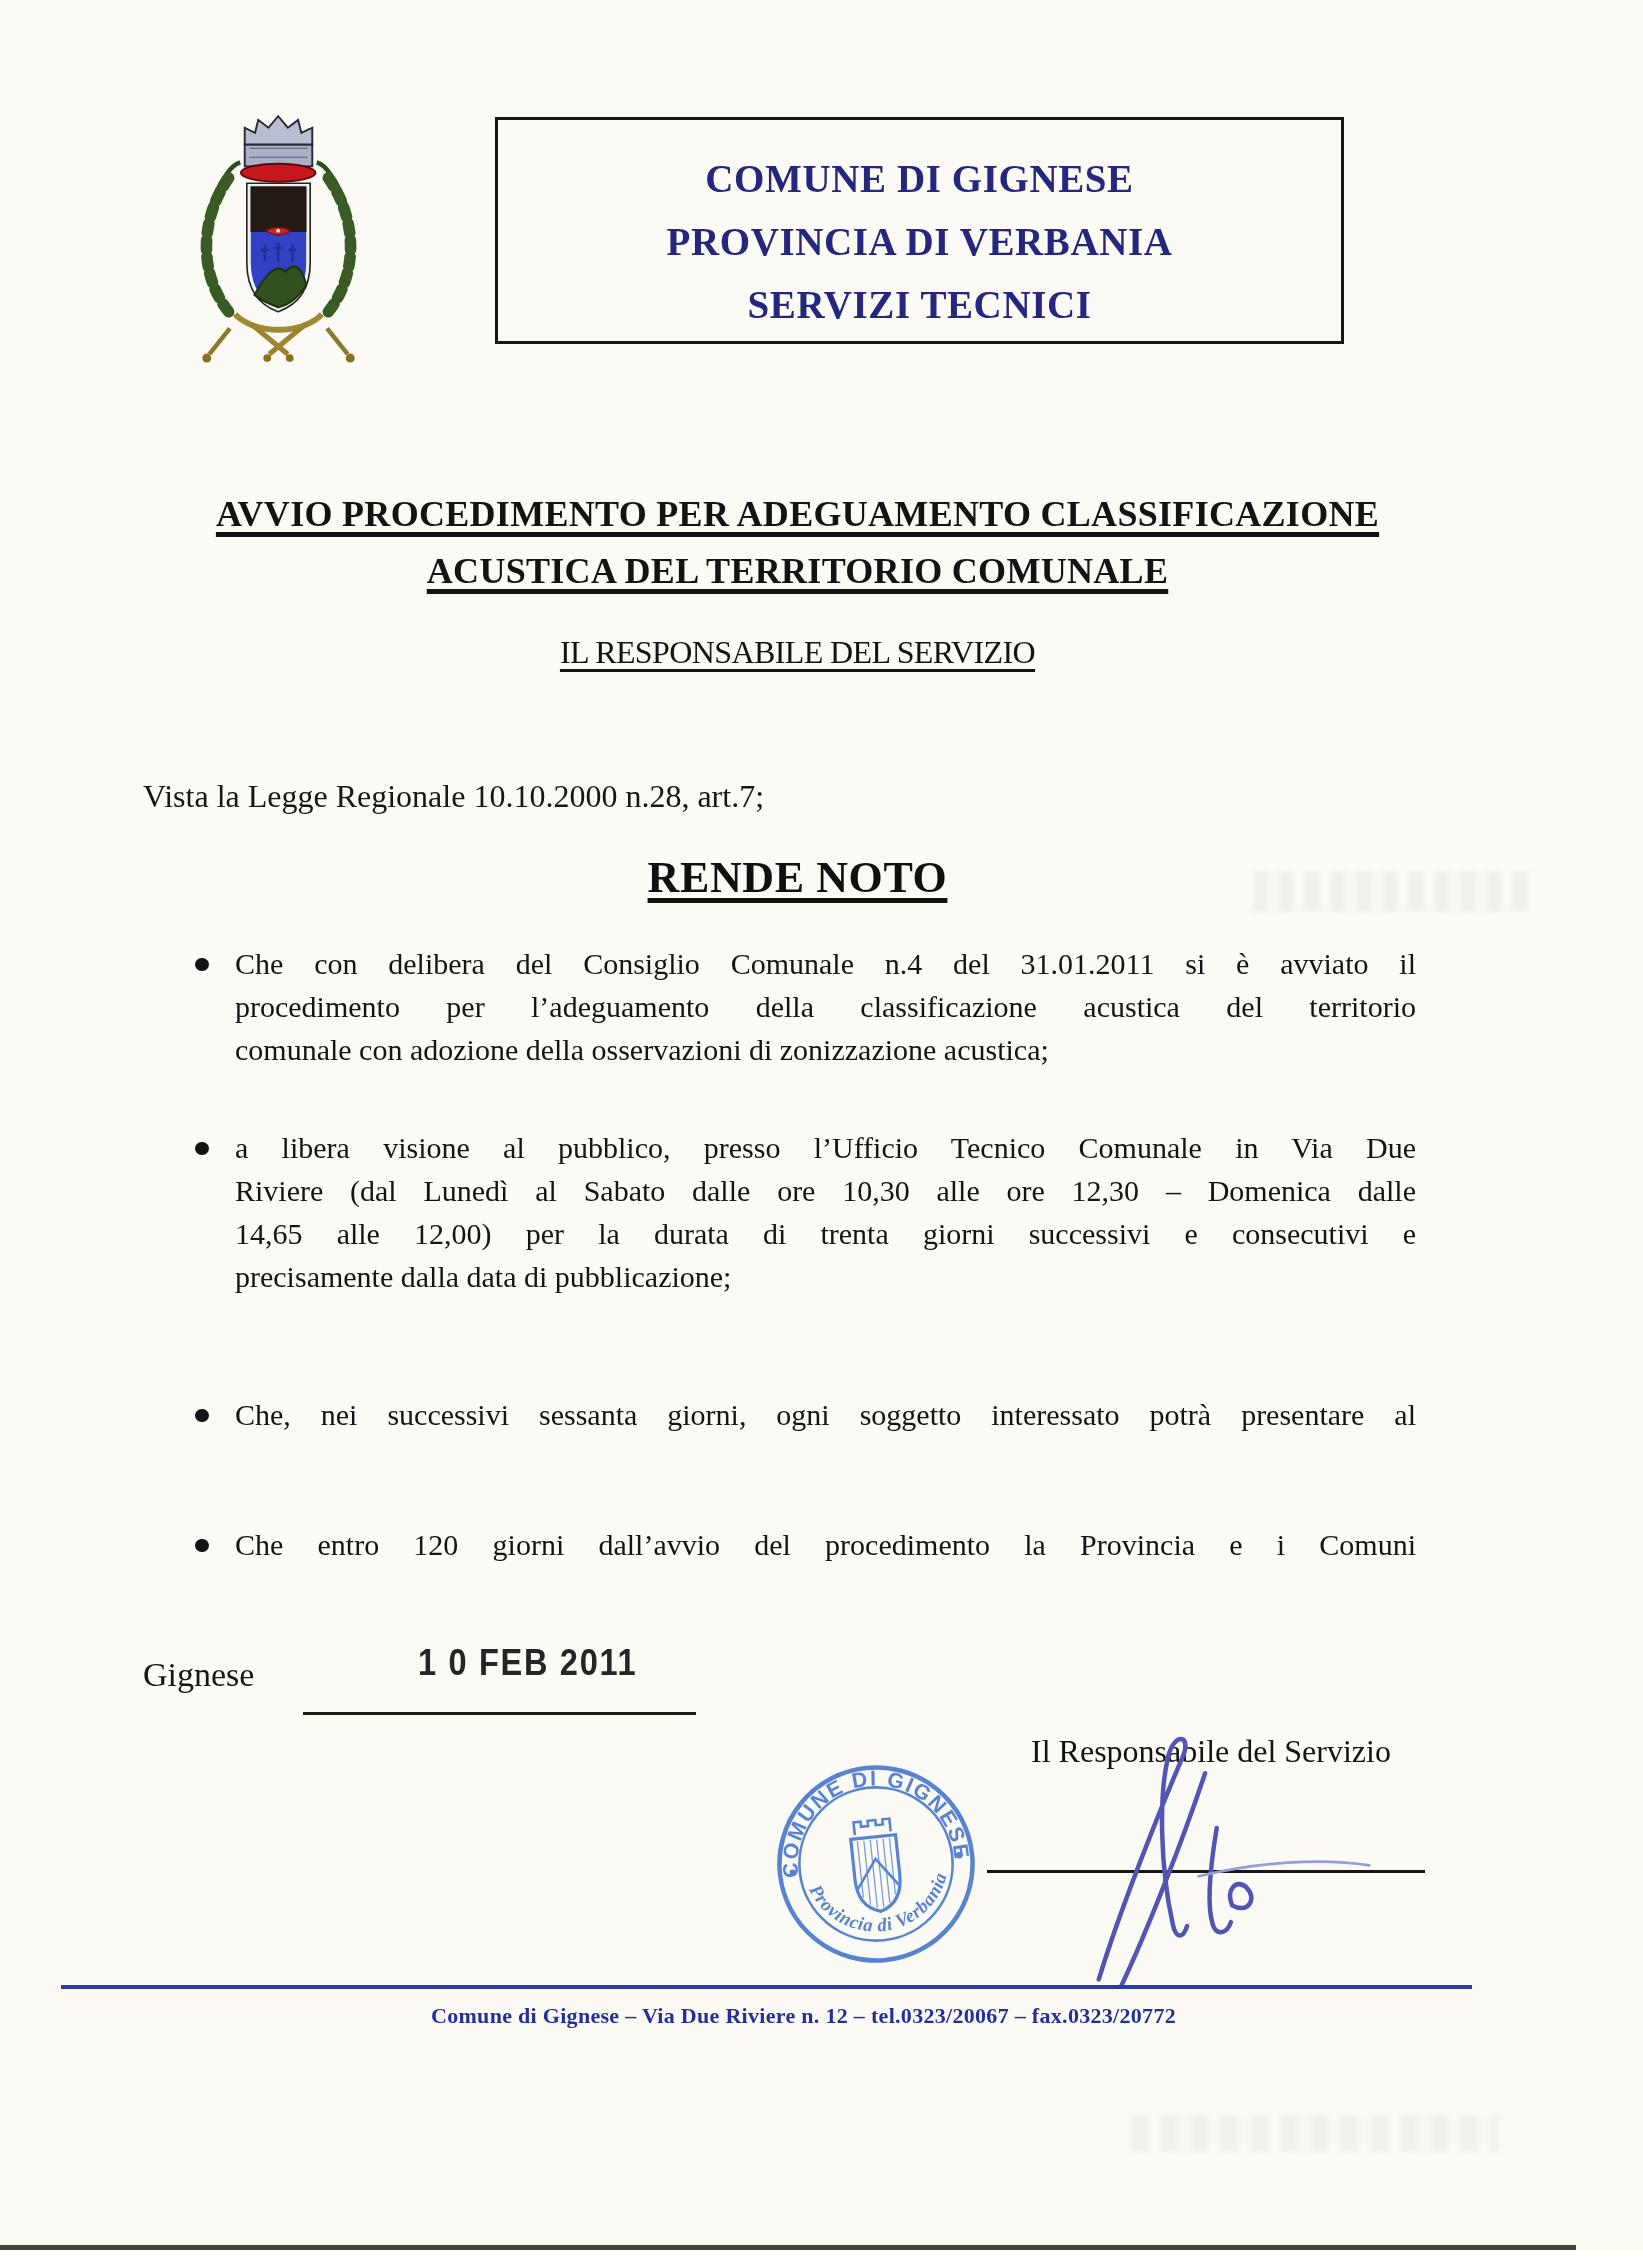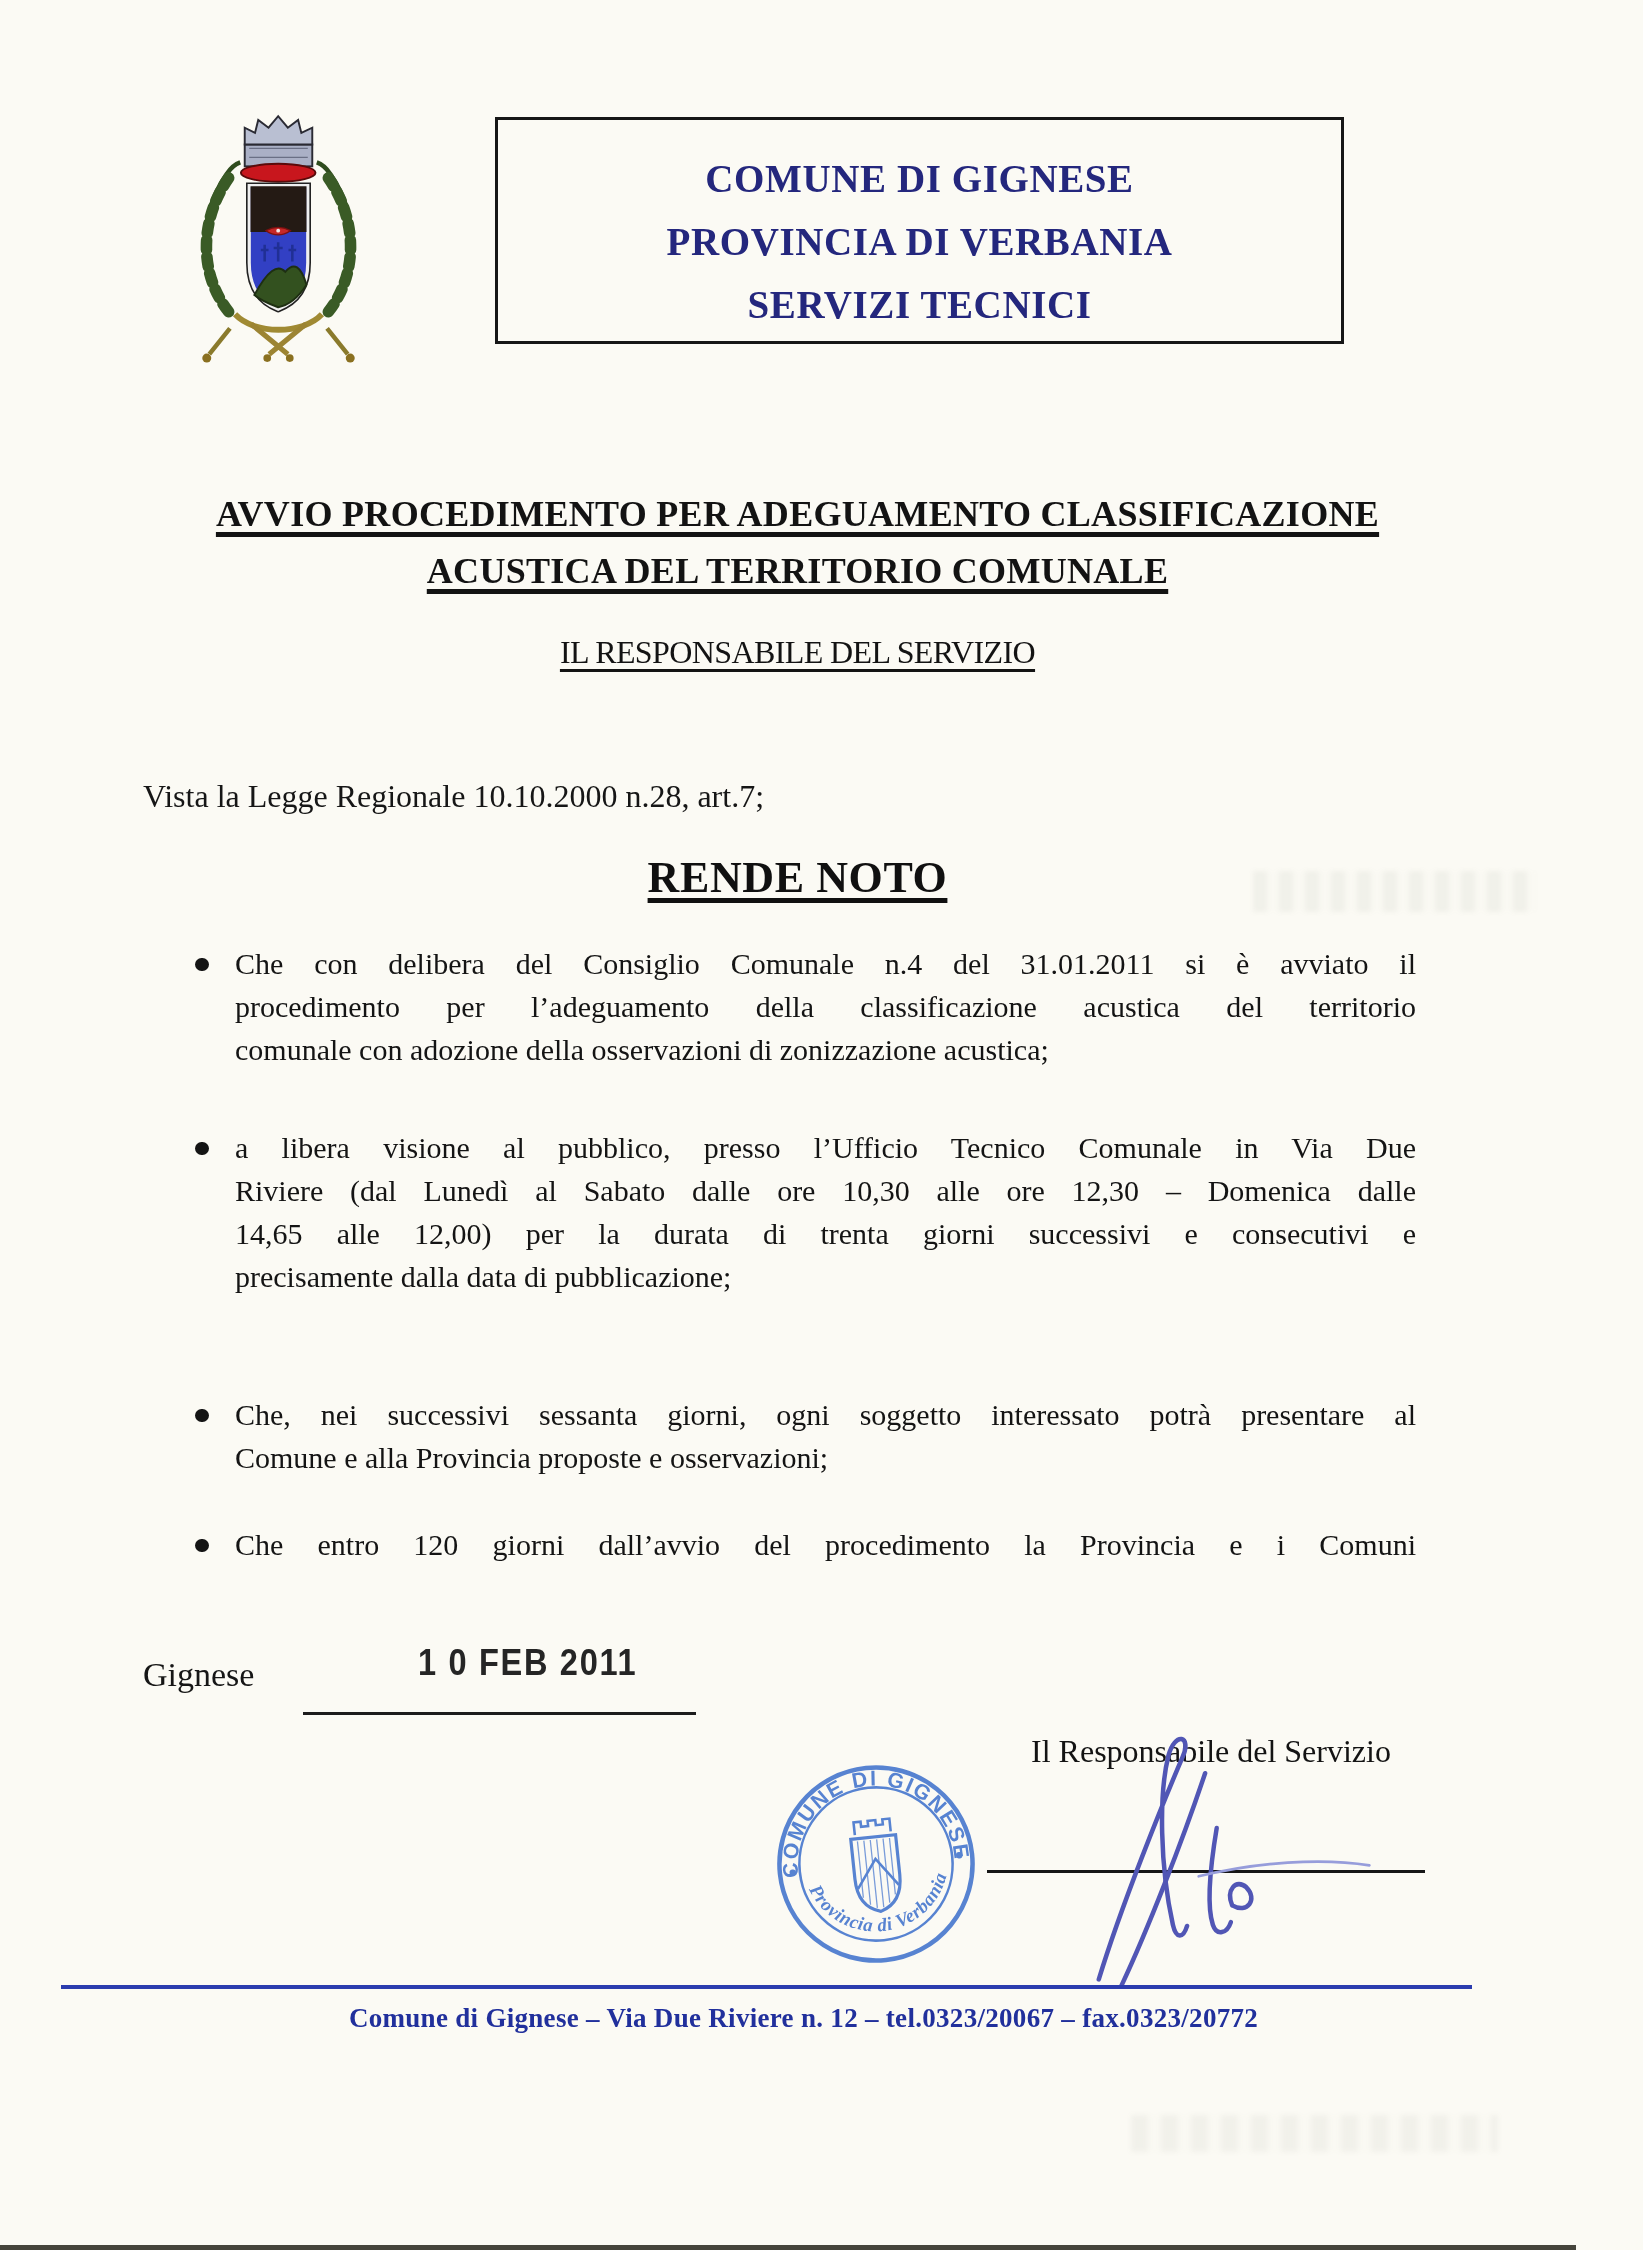--- a/index.html
+++ b/index.html
@@ -62,21 +62,21 @@
 
   .responsabile{left:992px;top:1733px;width:438px;text-align:center;font-size:32px;color:#131313;}
   .sig-line{left:987px;top:1870px;width:438px;height:3.2px;background:#161616;}
   .stamp{left:773px;top:1761px;width:206px;height:206px;opacity:0.92;}
   .signature{left:1044px;top:1712px;width:348px;height:290px;}
 
   
   .footer-rule{left:61px;top:1985px;width:1411px;height:3.9px;background:#2b3cae;}
   .footer-text{
     left:0;top:2003px;width:1607px;text-align:center;
-    font-size:27px;font-weight:bold;color:#21309c;letter-spacing:0.3px;
+    font-size:22px;font-weight:bold;color:#21309c;letter-spacing:0.3px;
   }
 
   
   .smudge{filter:blur(2.6px);opacity:0.5;}
   .smudge1{left:1253px;top:871px;width:284px;height:41px;
     background:repeating-linear-gradient(90deg, rgba(125,135,115,0.16) 0 14px, rgba(125,135,115,0.02) 14px 26px);}
   .smudge2{left:1131px;top:2115px;width:367px;height:37px;
     background:repeating-linear-gradient(90deg, rgba(120,125,110,0.14) 0 17px, rgba(120,125,110,0.02) 17px 30px);}
   .bottom-edge{left:0;top:2245px;width:1576px;height:5.2px;background:#45443b;}
   .bottom-white{left:0;top:2250px;width:1643px;height:11px;background:#ffffff;}
@@ -145,21 +145,20 @@
     <div class="bline lastline">comunale con adozione della osservazioni di zonizzazione acustica;</div>
   </div>
 <div class="abs bullet-item b2">
     <div class="bline">a libera visione al pubblico, presso l’Ufficio Tecnico Comunale in Via Due</div>
     <div class="bline">Riviere (dal Lunedì al Sabato dalle ore 10,30 alle ore 12,30 – Domenica dalle</div>
     <div class="bline">14,65 alle 12,00) per la durata di trenta giorni successivi e consecutivi e</div>
     <div class="bline lastline">precisamente dalla data di pubblicazione;</div>
   </div>
 <div class="abs bullet-item b3">
     <div class="bline">Che, nei successivi sessanta giorni, ogni soggetto interessato potrà presentare al</div>
-    <div class="bline lastline">Comune e alla Provincia proposte e osservazioni;</div>
   </div>
 <div class="abs bullet-item b4">
     <div class="bline">Che entro 120 giorni dall’avvio del procedimento la Provincia e i Comuni</div>
   </div>
 
 <div class="abs place">Gignese</div>
 <div class="abs date-stamp">1 0 FEB 2011</div>
 <div class="abs date-underline"></div>
 
 <div class="abs responsabile">Il Responsabile del Servizio</div>

